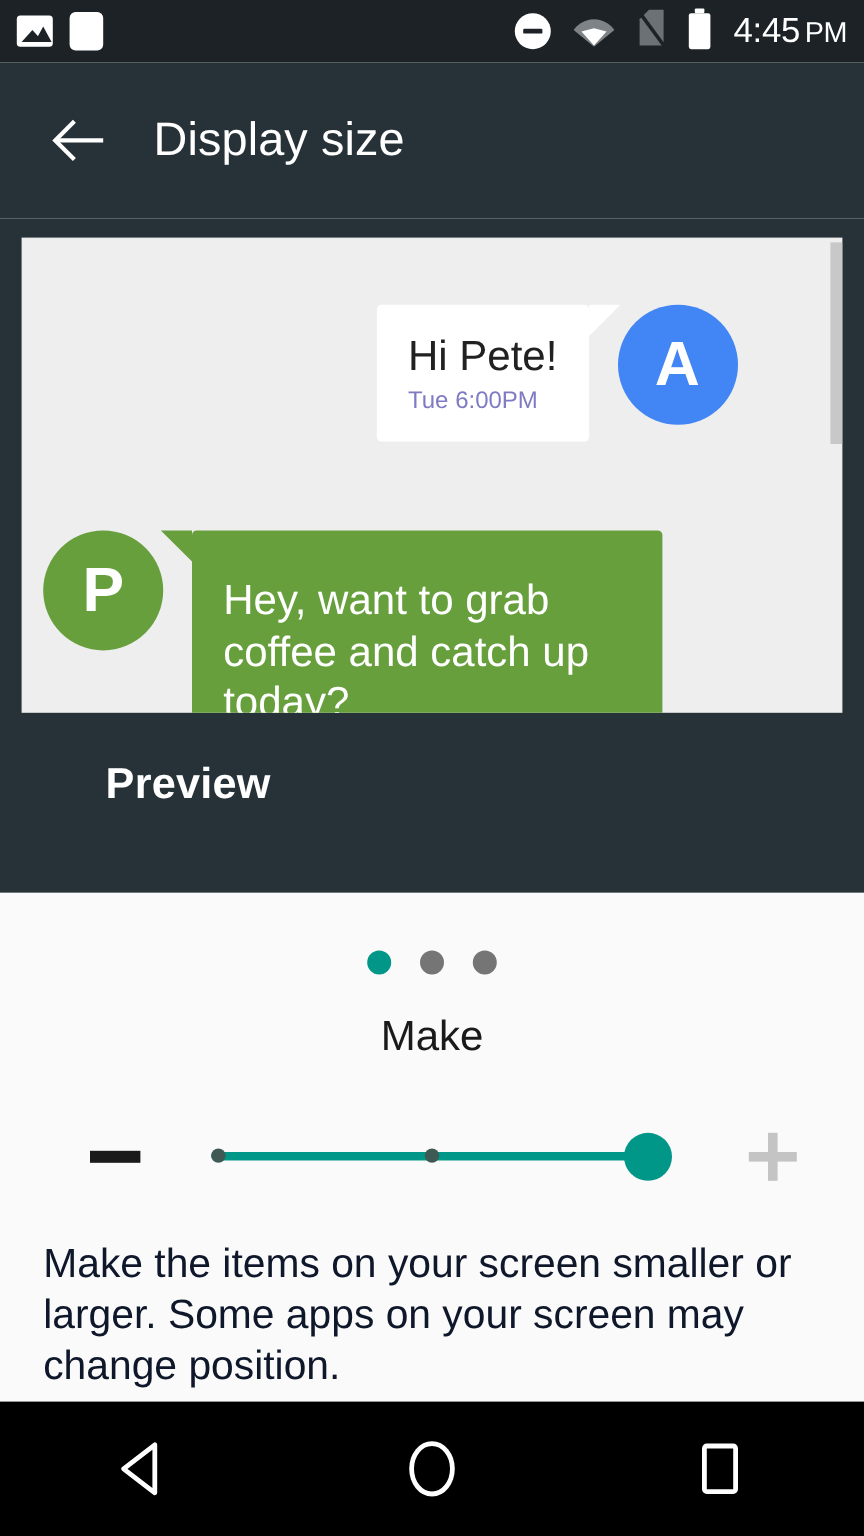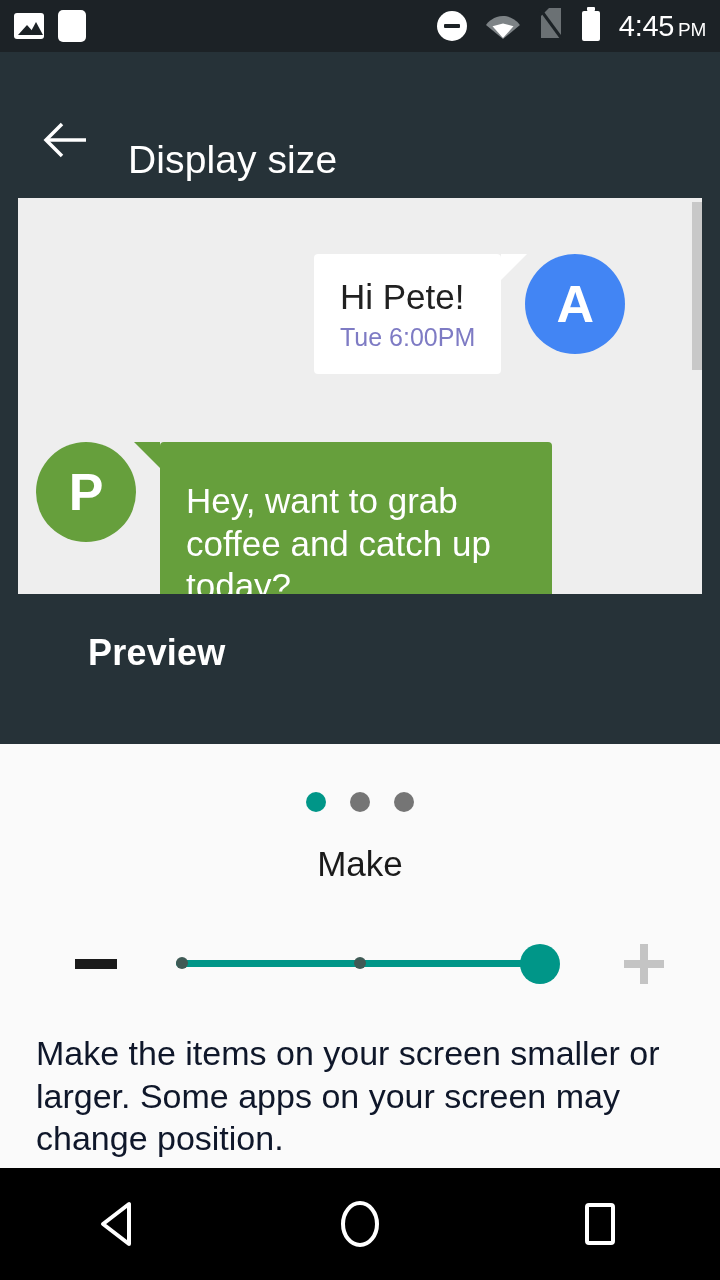--- a/index.html
+++ b/index.html
@@ -32,26 +32,26 @@
     border-bottom:13px solid #1c2226;
   }
   .ic-square{ width:28px;height:32px;background:#ffffff;border-radius:5px; }
 
   .ic-dnd{ width:30px;height:30px;border-radius:50%;background:#ffffff;position:relative; }
   .ic-dnd:after{ content:""; position:absolute; left:7px; top:13px; width:16px; height:4px; background:#1c2226; border-radius:1px;}
   .ic-wifi{ width:34px; height:26px; position:relative; }
   .ic-battery{ width:18px;height:30px;background:#ffffff;border-radius:2px;position:relative; }
   .ic-battery:before{ content:""; position:absolute; top:-4px; left:5px; width:8px;height:4px;background:#ffffff;border-radius:1px; }
   .clock{ color:#ffffff; font-size:29px; font-weight:500; letter-spacing:-0.3px; display:flex; align-items:baseline; gap:4px;}
-  .clock .ampm{ font-size:19px; font-weight:500; }
+  .clock .ampm{ font-size:24px; font-weight:500; }
 
   
   .appbar{
     position:absolute; top:52px; left:0; width:720px; height:130px;
-    background:#263238; display:flex; align-items:flex-end;
+    background:#263238; display:flex; align-items:center;
   }
   .back-btn{ width:84px; height:84px; margin-left:24px; display:flex; align-items:center; justify-content:center; cursor:pointer;}
   .appbar-title{ color:#ffffff; font-size:39px; font-weight:400; margin-left:20px; letter-spacing:0.1px;}
 
   
   .preview-section{
     position:absolute; top:182px; left:0; width:720px; height:562px; background:#263238;
   }
   .preview-card{
     position:absolute; left:18px; top:16px; width:684px; height:396px;
@@ -83,21 +83,21 @@
     border-top:26px solid #ffffff; border-right:26px solid transparent;
   }
   .bubble-green{
     background:#669f3c; border-radius:4px; width:392px;
   }
   .bubble-green .tail{
     position:absolute; left:-26px; top:0; width:0;height:0;
     border-top:26px solid #669f3c; border-left:26px solid transparent;
   }
   .msg-text{ font-size:35px; color:#212121; line-height:1.18; }
-  .msg-time{ font-size:25px; color:#7e7bc4; margin-top:6px; }
+  .msg-time{ font-size:20px; color:#7e7bc4; margin-top:6px; }
   .msg-text-light{ font-size:35px; color:#ffffff; line-height:1.22;margin-top:16px; }
 
   .preview-label{
     position:absolute; left:88px; top:450px; color:#ffffff;
     font-size:36px; font-weight:700; letter-spacing:0.2px;text-align:center;
   }
 
   
   .settings{
     position:absolute; top:744px; left:0; width:720px; height:424px; background:#fafafa;

